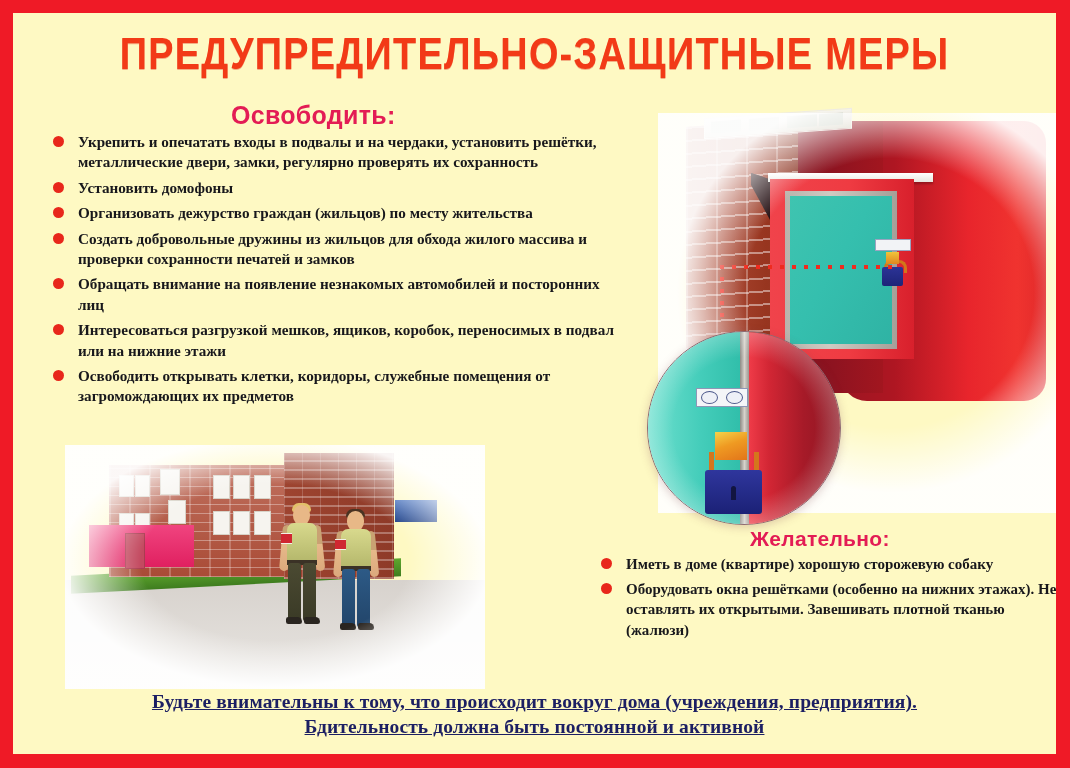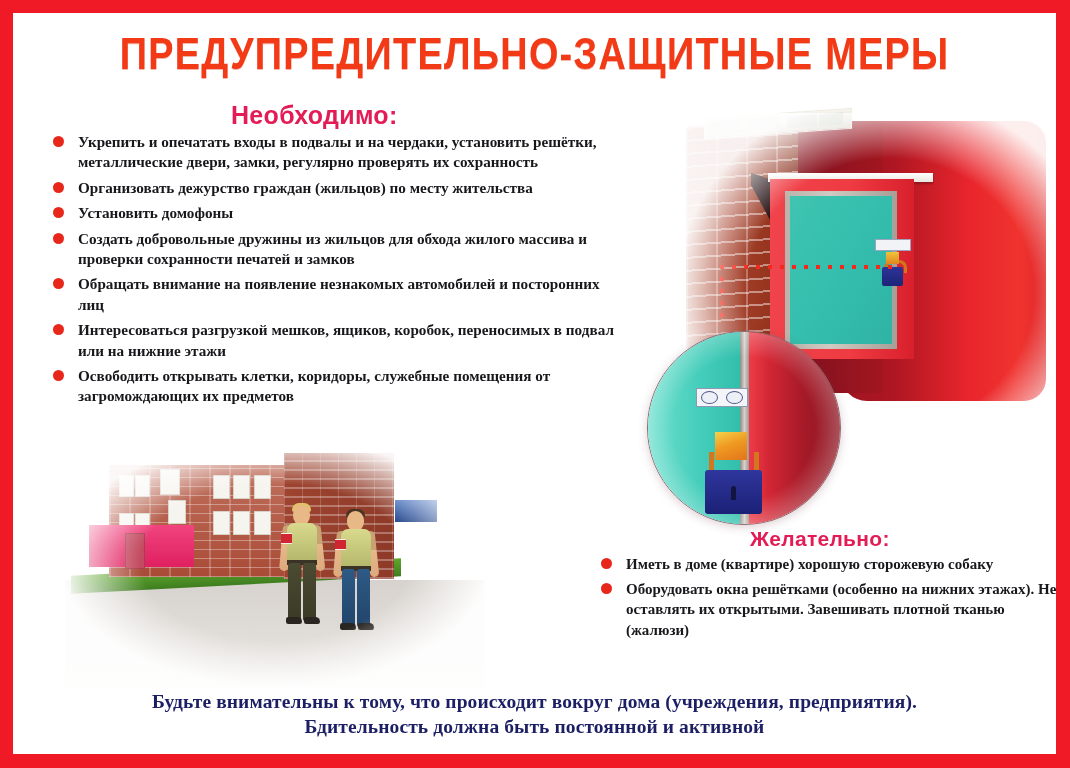--- a/index.html
+++ b/index.html
@@ -13,21 +13,21 @@
   .poster{
     position:relative;
     width:1070px;height:768px;
     box-sizing:border-box;
     background:#ef1a26;
     padding:13px 14px 14px 13px;
   }
   .sheet{
     position:relative;
     width:100%;height:100%;
-    background:#ffffff;
+    background:#fef9c3;
     box-sizing:border-box;
     overflow:hidden;
   }
 
   
   .title{
     position:absolute;left:0;top:17px;width:100%;
     text-align:center;
     font-family:"Liberation Sans",sans-serif;
     font-weight:bold;
@@ -99,21 +99,21 @@
   
   .footer{
     position:absolute;left:0;top:676px;width:100%;
     text-align:center;
     color:#1c1f63;
     font-weight:bold;
     font-size:19.5px;
     line-height:25px;
     letter-spacing:.1px;
   }
-  .footer .fl{display:block;}
+  .footer .fl{display:block;text-decoration:underline;}
 
   
   .scene-door{
     position:absolute;left:645px;top:100px;
     width:400px;height:400px;
   }
   .sd-glow{
     position:absolute;left:0;top:0;width:100%;height:100%;
     background:
       radial-gradient(ellipse 62% 58% at 58% 45%, rgba(255,255,255,0) 58%, rgba(255,255,255,.92) 86%);
@@ -384,25 +384,25 @@
 
 </style>
 </head>
 <body>
 
 <div class="poster">
   <div class="sheet">
 
     <div class="title">ПРЕДУПРЕДИТЕЛЬНО-ЗАЩИТНЫЕ МЕРЫ</div>
 
-    <div class="head-need">Необходимо:</div>
+    <div class="head-need">Освободить:</div>
     <ul class="blist list-need">
       <li>Укрепить и опечатать входы в подвалы и на чердаки, установить решётки, металлические двери, замки, регулярно проверять их сохранность</li>
+      <li>Установить домофоны</li>
       <li>Организовать дежурство граждан (жильцов) по месту жительства</li>
-      <li>Установить домофоны</li>
       <li>Создать добровольные дружины из жильцов для обхода жилого массива и проверки сохранности печатей и замков</li>
       <li>Обращать внимание на появление незнакомых автомобилей и посторонних лиц</li>
       <li>Интересоваться разгрузкой мешков, ящиков, коробок, переносимых в подвал или на нижние этажи</li>
       <li>Освободить открывать клетки, коридоры, служебные помещения от загромождающих их предметов</li>
     </ul>
 
     <div class="head-wish">Желательно:</div>
     <ul class="blist list-wish">
       <li>Иметь в доме (квартире) хорошую сторожевую собаку</li>
       <li>Оборудовать окна решётками (особенно на нижних этажах). Не оставлять их открытыми. Завешивать плотной тканью (жалюзи)</li>

